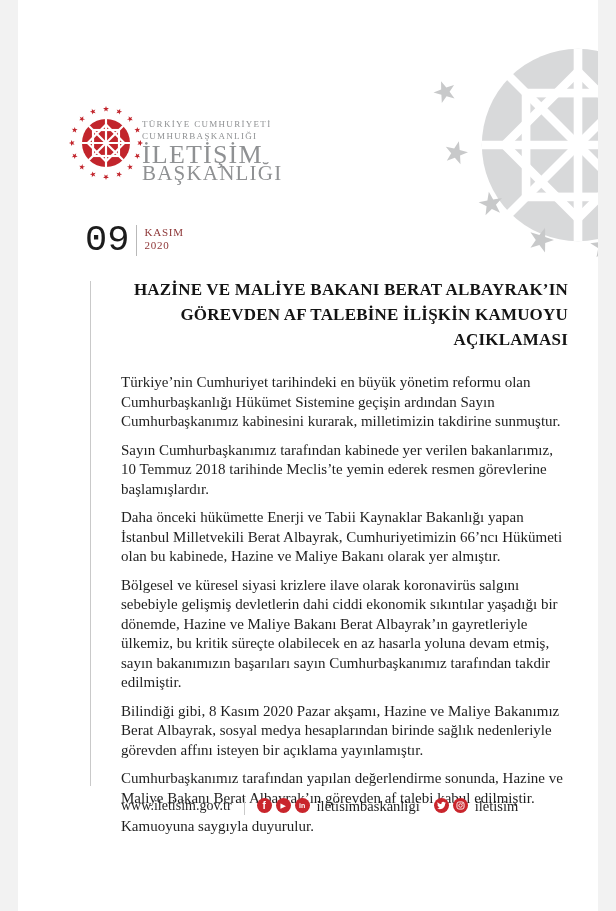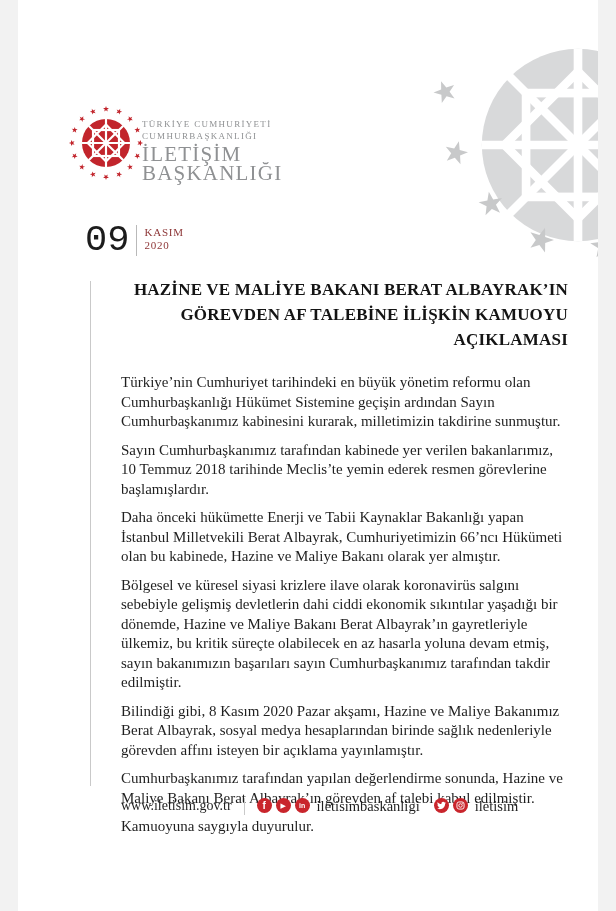--- a/index.html
+++ b/index.html
@@ -7,21 +7,21 @@
     position:relative;width:580px;height:911px;background:#ffffff;
     overflow:hidden;font-family:"Liberation Serif","DejaVu Serif",serif;
     margin:0 auto;
   }
   
   .watermark{position:absolute;left:376px;top:0;width:240px;height:278px;pointer-events:none;}
   
   .logo-emblem{position:absolute;left:46px;top:101px;}
   .logo-text{position:absolute;left:124px;top:119px;color:#8f9193;}
   .logo-text .small{font-size:9px;letter-spacing:1.3px;line-height:11.5px;}
-  .logo-text .big{font-size:21px;letter-spacing:1.2px;line-height:17px;margin-top:4px;}
+  .logo-text .big{font-size:26px;letter-spacing:1.2px;line-height:17px;margin-top:4px;}
   .logo-text .big2{font-size:21px;letter-spacing:1.2px;line-height:17px;margin-top:2px;}
   
   .date{position:absolute;left:67px;top:222px;display:flex;align-items:flex-start;}
   .date .day{font-size:37px;line-height:36px;color:#1c1c1c;font-family:Liberation Mono, monospace;}
   .date .sep{width:1px;height:31px;background:#b9b9b9;margin:3px 7px 0 7px;}
   .date .my{display:flex;flex-direction:column;margin-top:4px;color:#8e3738;}
   .date .month{font-size:11px;letter-spacing:0.8px;line-height:13px;}
   .date .year{font-size:11px;letter-spacing:0.8px;line-height:13px;}
   
   .vrule{position:absolute;left:72px;top:281px;width:1px;height:505px;background:#c9c9c9;}

